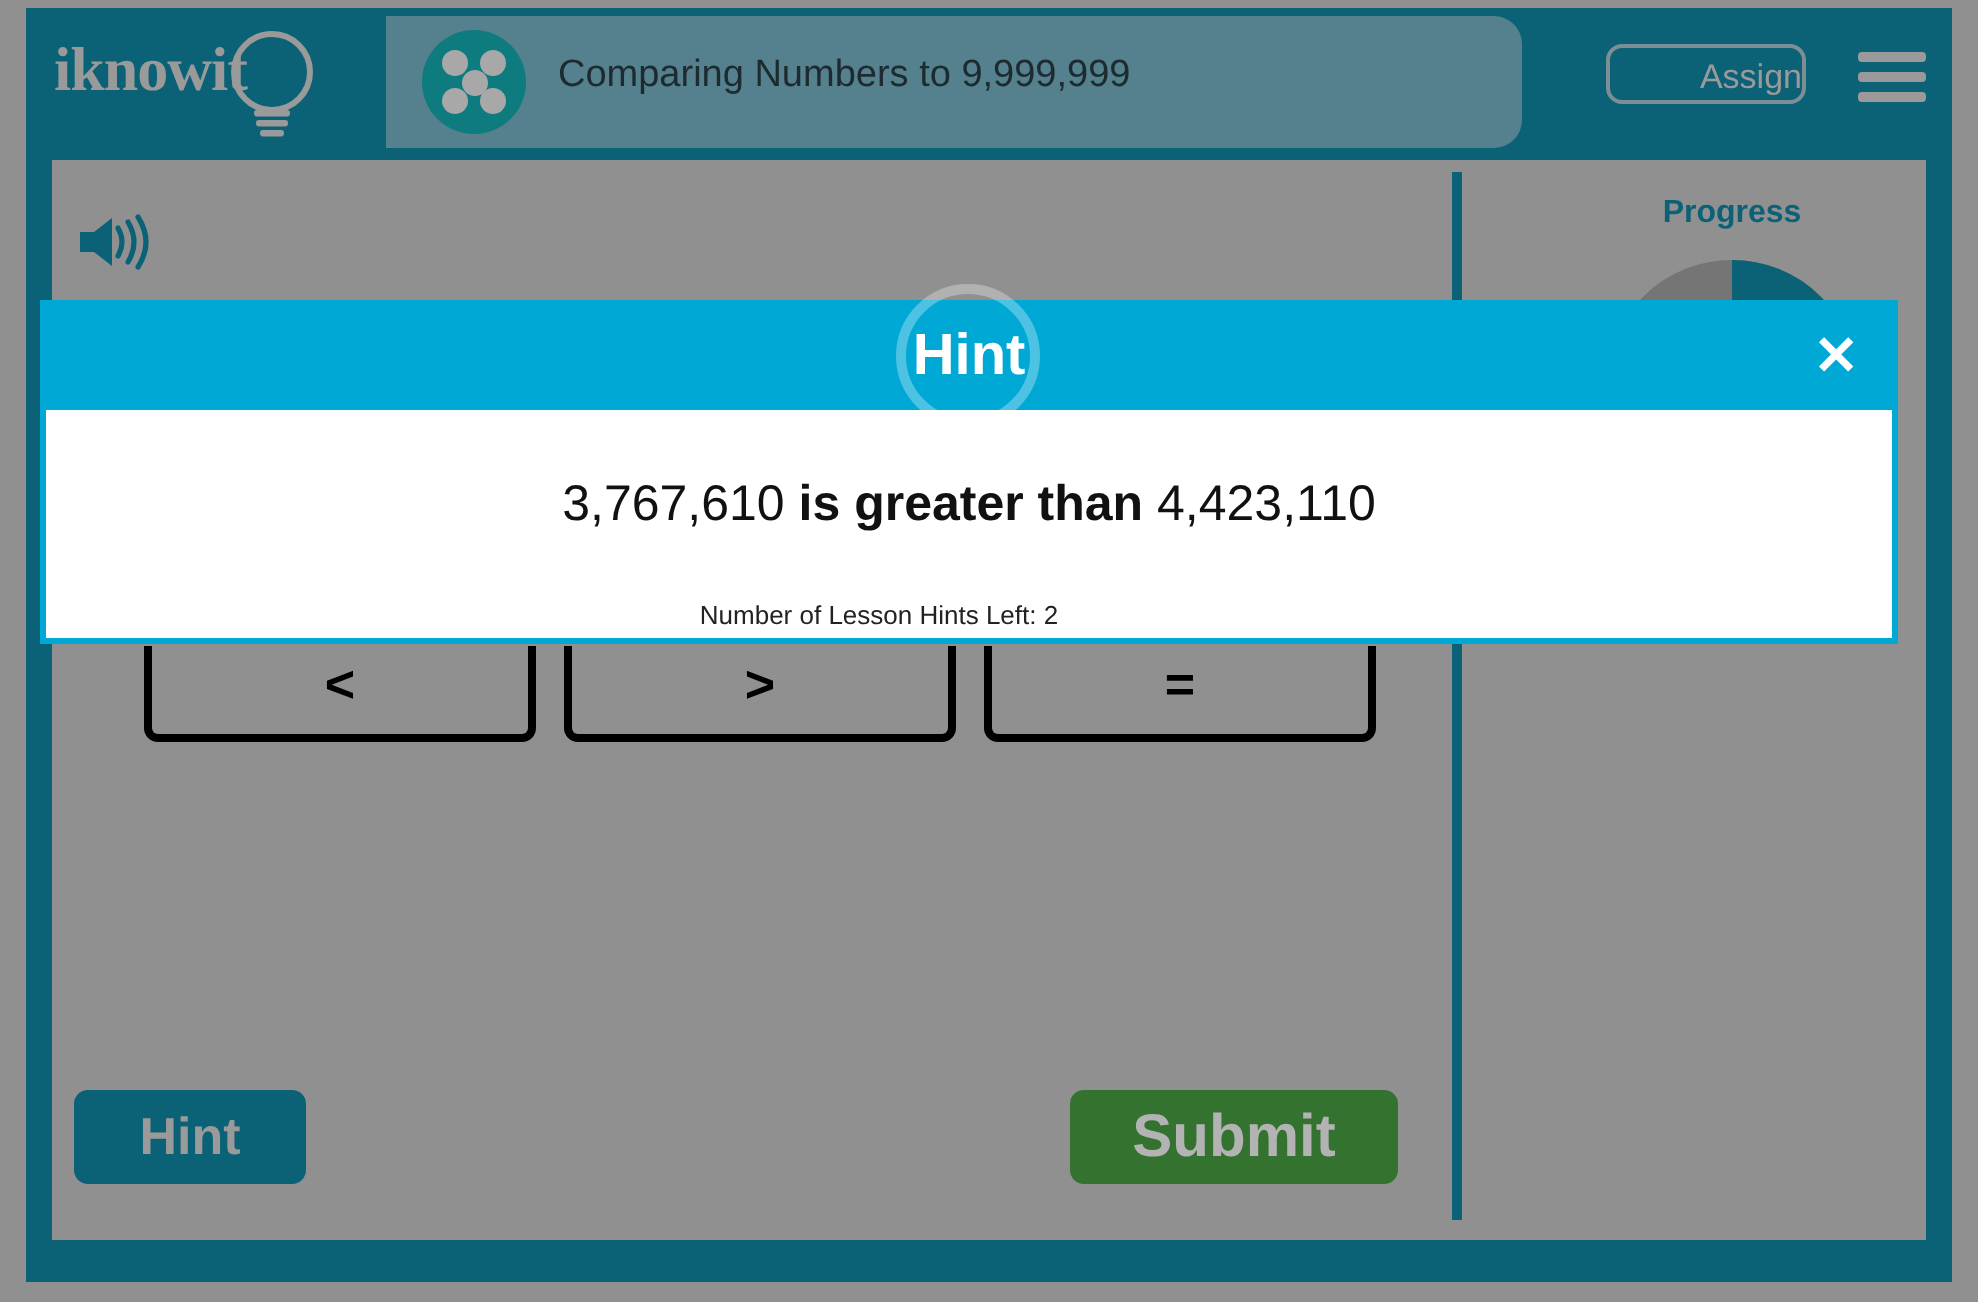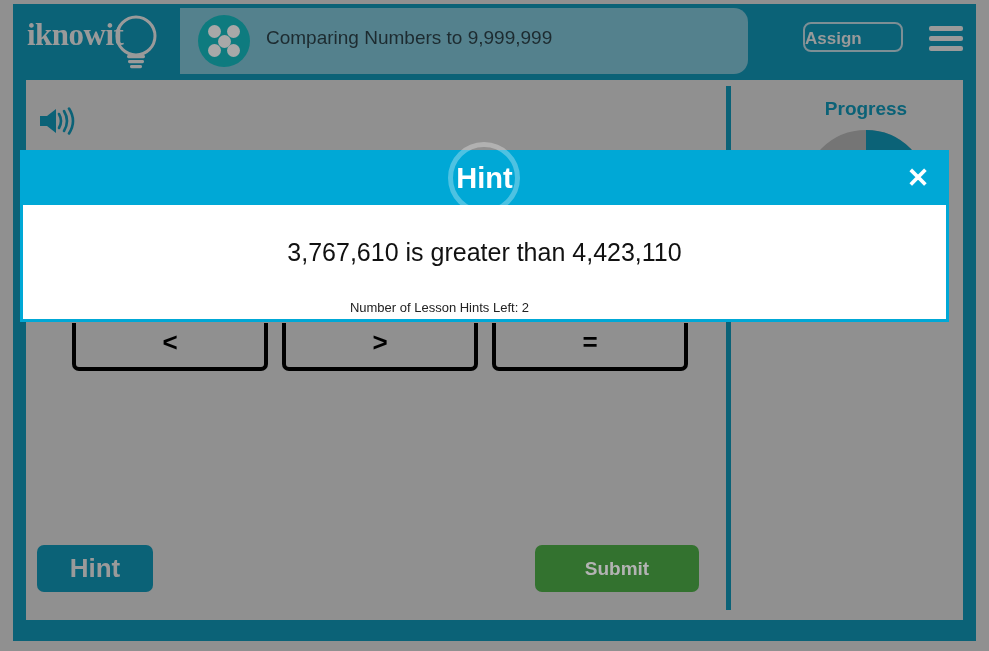--- a/index.html
+++ b/index.html
@@ -56,21 +56,21 @@
   #logo-bulb {
     position: absolute;
     left: 97px;
     top: 10px;
     width: 52px;
     height: 56px;
   }
 
   #title-block {
     position: absolute;
-    left: 167px;
+    left: 180px;
     top: 4px;
     width: 568px;
     height: 66px;
     background: #54818d;
     border-radius: 0 14px 14px 0;
   }
   #lesson-icon {
     position: absolute;
     left: 18px;
     top: 7px;
@@ -98,22 +98,22 @@
   #assign-button {
     position: absolute;
     left: 790px;
     top: 18px;
     width: 100px;
     height: 30px;
     border: 2px solid #7d8f95;
     border-radius: 8px;
     color: #9a9a9a;
     font-size: 17px;
-    font-weight: bold;
-    text-align: left;
+    font-weight: normal;
+    text-align: right;
     line-height: 30px;
     background: transparent;
     box-sizing: border-box;
     cursor: pointer;
   }
   #hamburger-button {
     position: absolute;
     left: 916px;
     top: 22px;
     width: 34px;
@@ -198,35 +198,35 @@
   }
   #submit-button {
     position: absolute;
     left: 509px;
     top: 465px;
     width: 164px;
     height: 47px;
     background: #33722f;
     border-radius: 7px;
     color: #b3b3b3;
-    font-size: 19px;
+    font-size: 30px;
     font-weight: bold;
     text-align: center;
     line-height: 47px;
     cursor: pointer;
   }
 
   
   #progress-title {
     position: absolute;
     left: 745px;
     top: 18px;
     width: 190px;
     text-align: center;
-    font-size: 19px;
+    font-size: 16px;
     font-weight: bold;
     color: #0b6277;
   }
   #progress-ring {
     position: absolute;
     left: 772px;
     top: 45px;
     width: 136px;
     height: 136px;
   }
@@ -293,21 +293,21 @@
   #hint-statement {
     position: absolute;
     left: 0;
     top: 33px;
     width: 923px;
     text-align: center;
     font-size: 25px;
     color: #111111;
     white-space: nowrap;
   }
-  #hint-statement .bold { font-weight: normal; }
+  #hint-statement .bold { font-weight: bold; }
   #hint-counter {
     position: absolute;
     left: 0;
     top: 95px;
     width: 833px;
     text-align: center;
     font-size: 13px;
     color: #222222;
   }
 </style>

